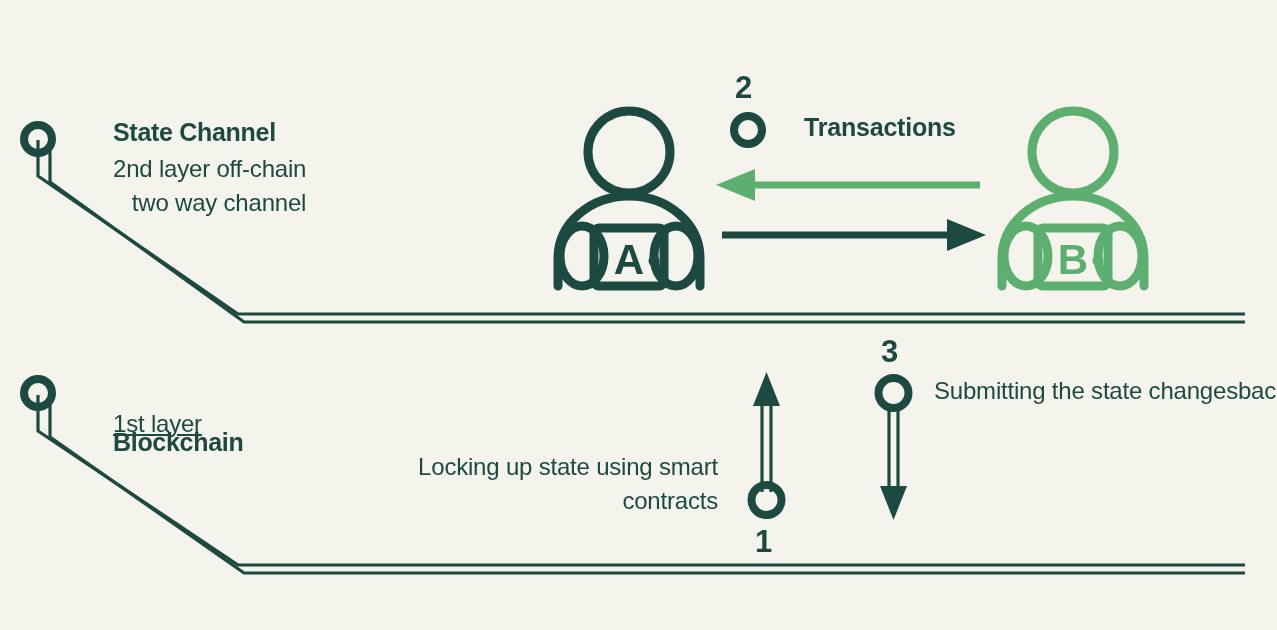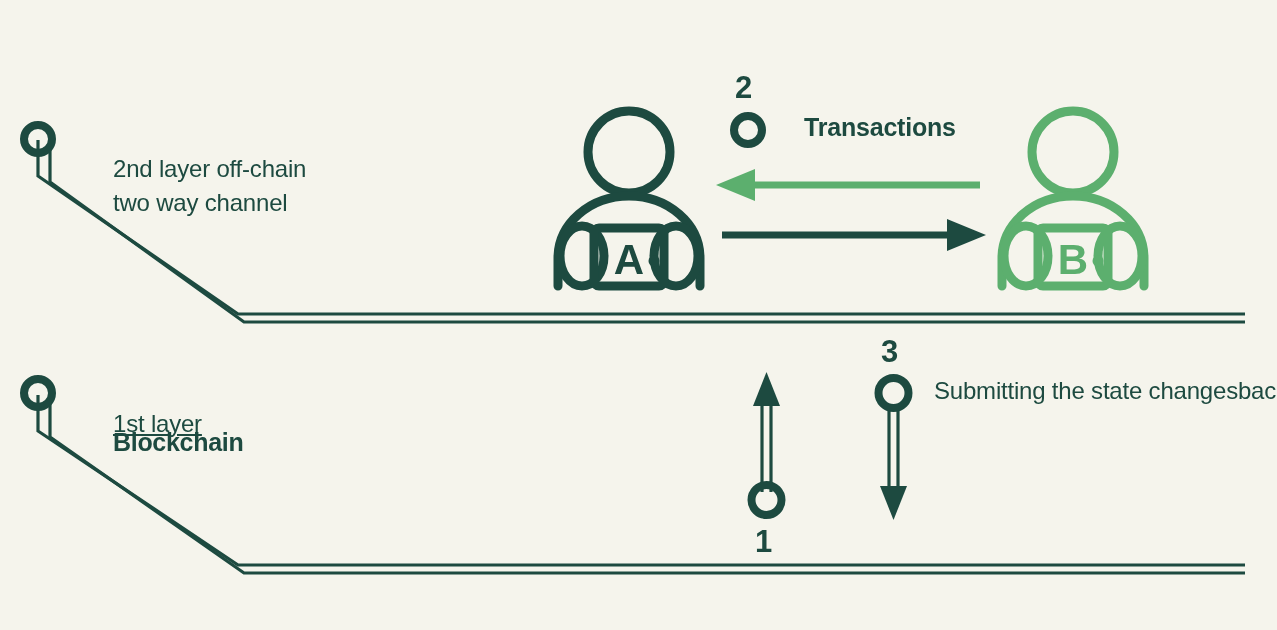--- a/index.html
+++ b/index.html
@@ -42,21 +42,21 @@
     line-height: 1.0;
   }
   .sec-sub {
     font-size: 24px;
     font-weight: normal;
     line-height: 34px;
     letter-spacing: -0.2px;
   }
 
   #state-channel-title { left: 113px; top: 120px; }
-  #state-channel-sub   { left: 113px; top: 152px; }
+  #state-channel-sub   { left: 113px; top: 152px; text-align: right; }
   #blockchain-title    { left: 113px; top: 390px; margin-top: 40px; }
   #blockchain-sub      { left: 113px; top: 407px; text-decoration: underline; }
 
   
   .step-num {
     font-size: 31px;
     font-weight: bold;
     line-height: 1;
     letter-spacing: 0px;
   }
@@ -177,27 +177,29 @@
 
     <g>
       <path d="M 889 410 L 889 496" stroke="#1D4A40" stroke-width="3.2" fill="none"></path>
       <path d="M 898 410 L 898 496" stroke="#1D4A40" stroke-width="3.2" fill="none"></path>
       <path d="M 893.5 520 L 880 486 L 907 486 Z" fill="#1D4A40"></path>
       <circle cx="893.5" cy="393" r="15" fill="none" stroke="#1D4A40" stroke-width="8"></circle>
     </g>
 
   </svg>
 
+  <div class="txt sec-title" id="state-channel-title">State Channel</div>
   <div class="txt sec-sub" id="state-channel-sub">2nd layer off-chain
 two way channel</div>
 
   <div class="txt sec-title" id="blockchain-title">Blockchain</div>
   <div class="txt sec-sub" id="blockchain-sub">1st layer</div>
 
   <div class="txt step-num" id="step2-num">2</div>
   <div class="txt step-label-bold" id="transactions-label">Transactions</div>
 
   <div class="txt step-num" id="step3-num">3</div>
   <div class="txt step-body" id="step3-body">Submitting the state changesback to the blockchain</div>
 
   <div class="txt step-num" id="step1-num">1</div>
+  <div class="txt step-body" id="step1-body">Locking up state using smart contracts</div>
 
 </div>
 
 </body></html>

